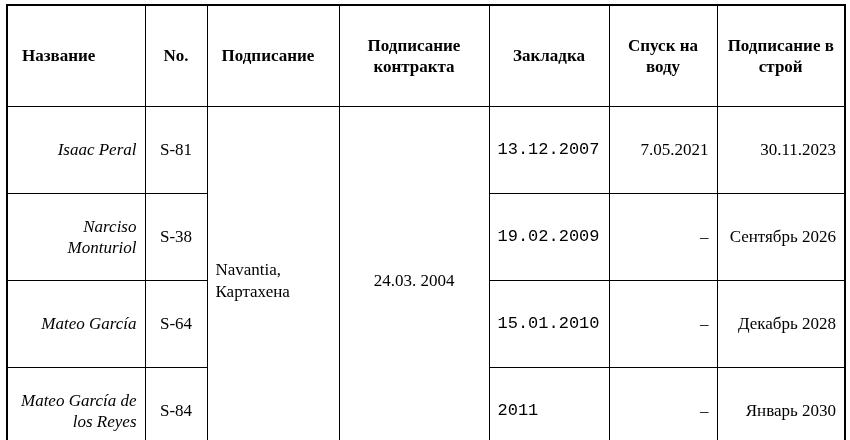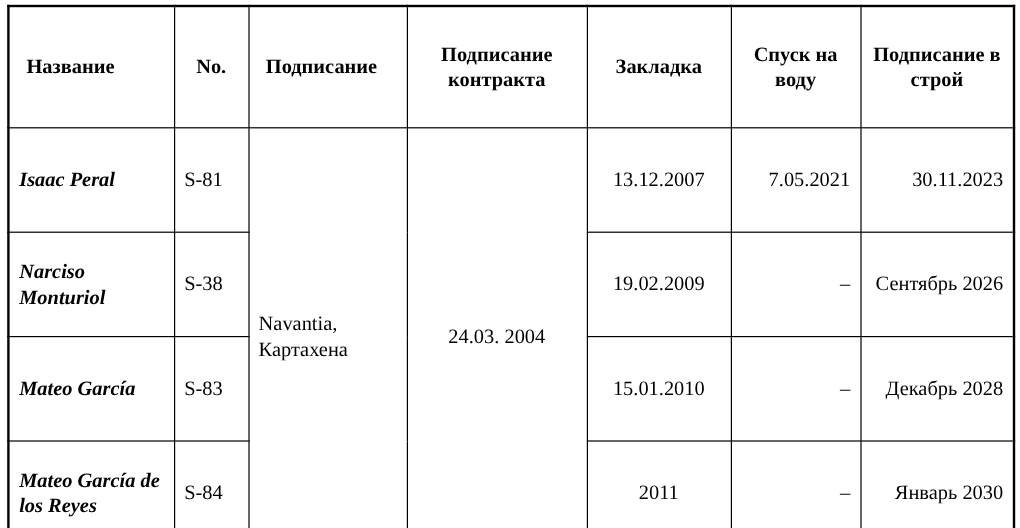--- a/index.html
+++ b/index.html
@@ -43,42 +43,43 @@
     border-bottom: 2px solid #000;
   }
   thead th.left-head {
     text-align: left;
     padding-left: 14px;
   }
   tbody td {
     height: 78px;
   }
   td.name-cell {
-    font-weight: bold;
+    font-weight: normal;
     font-style: italic;
-    text-align: left;
+    text-align: right;
     padding-left: 14px;
     font-size: 17px;
   }
   td.no-cell {
-    text-align: left;
+    text-align: center;
     padding-left: 12px;
   }
   td.builder-cell {
     text-align: left;
     padding-left: 12px;
     vertical-align: middle;
   }
   td.contract-cell {
     text-align: center;
     vertical-align: middle;
   }
   td.date-cell {
-    text-align: center;
+    text-align: left;
     padding-left: 12px;
+    font-family: Liberation Mono, monospace;
   }
   td.dash-cell {
     text-align: right;
   }
   td.commission-cell {
     text-align: right;
     padding-left: 12px;
   }
   .col-name   { width: 138px; }
   .col-no     { width: 62px;  }
@@ -127,21 +128,21 @@
       </tr>
       <tr>
         <td class="name-cell">Narciso Monturiol</td>
         <td class="no-cell">S-38</td>
         <td class="date-cell">19.02.2009</td>
         <td class="dash-cell">–</td>
         <td class="commission-cell">Сентябрь 2026</td>
       </tr>
       <tr>
         <td class="name-cell">Mateo García</td>
-        <td class="no-cell">S-83</td>
+        <td class="no-cell">S-64</td>
         <td class="date-cell">15.01.2010</td>
         <td class="dash-cell">–</td>
         <td class="commission-cell">Декабрь 2028</td>
       </tr>
       <tr>
         <td class="name-cell">Mateo García de los Reyes</td>
         <td class="no-cell">S-84</td>
         <td class="date-cell">2011</td>
         <td class="dash-cell">–</td>
         <td class="commission-cell">Январь 2030</td>

